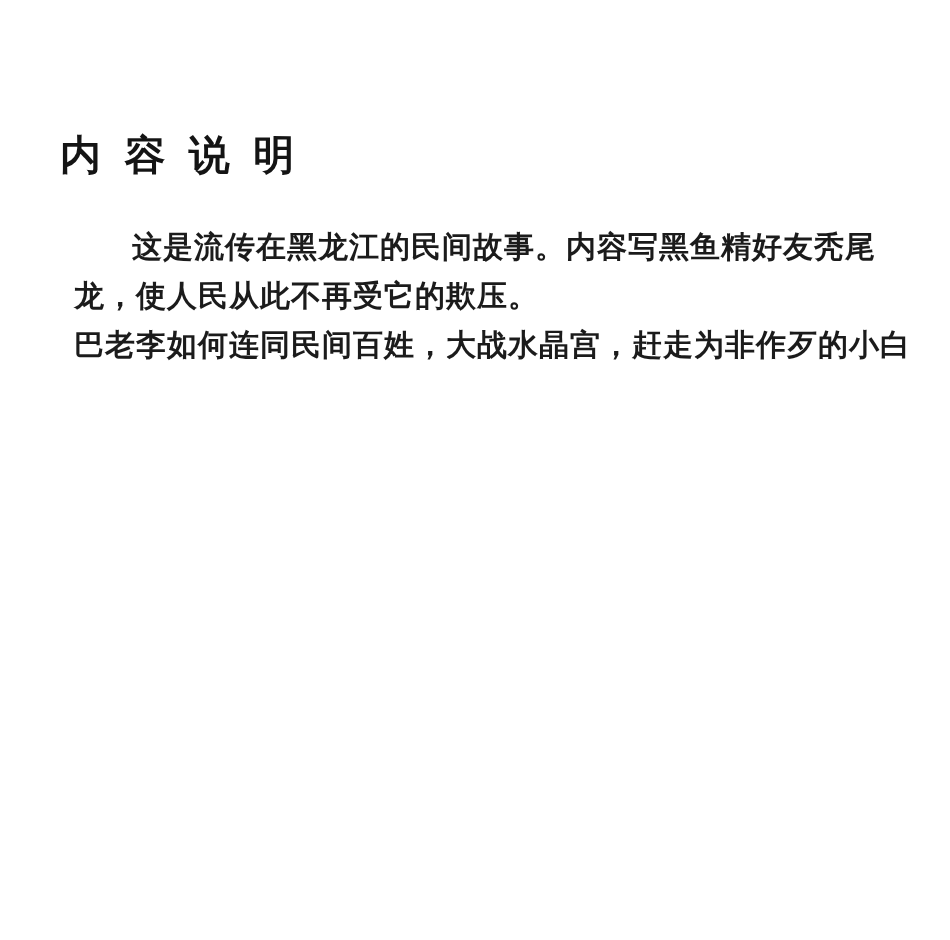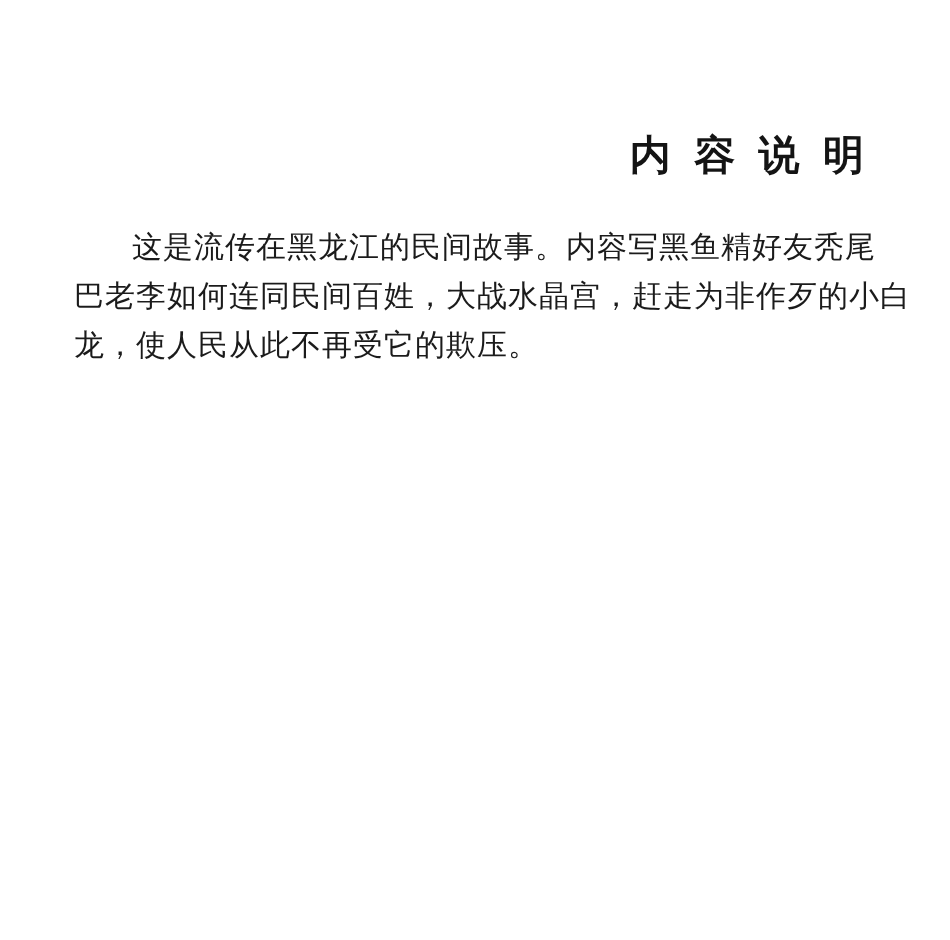--- a/index.html
+++ b/index.html
@@ -18,21 +18,21 @@
     position: absolute;
     inset: 0;
     background: #ffffff;
   }
   .title {
     position: absolute;
     top: 128px;
     left: 60px;
     width: 810px;
     margin: 0;
-    text-align: right;
+    text-align: left;
     font-family: "Liberation Sans", sans-serif;
     font-weight: 700;
     font-size: 41px;
     letter-spacing: 6px;
     color: #141414;
     white-space: nowrap;
   }
   .content {
     position: absolute;
     top: 222px;
@@ -43,36 +43,37 @@
     line-height: 49px;
     letter-spacing: 1px;
   }
   .para {
     margin: 0;
     padding: 0;
   }
   .line {
     display: block;
     white-space: nowrap;
+    font-weight: bold;
   }
   .line.indent {
     padding-left: 58px;
   }
 </style>
 </head>
 <body>
 
 <div class="page">
 
   <h1 class="title">内 容 说 明</h1>
 
   <div class="content">
 
     <p class="para">
       <span class="line indent">这是流传在黑龙江的民间故事。内容写黑鱼精好友秃尾</span>
+      <span class="line">龙，使人民从此不再受它的欺压。</span>
       <span class="line">巴老李如何连同民间百姓，大战水晶宫，赶走为非作歹的小白</span>
-      <span class="line">龙，使人民从此不再受它的欺压。</span>
     </p>
 
 
   </div>
 
 </div>
 
 </body></html>

